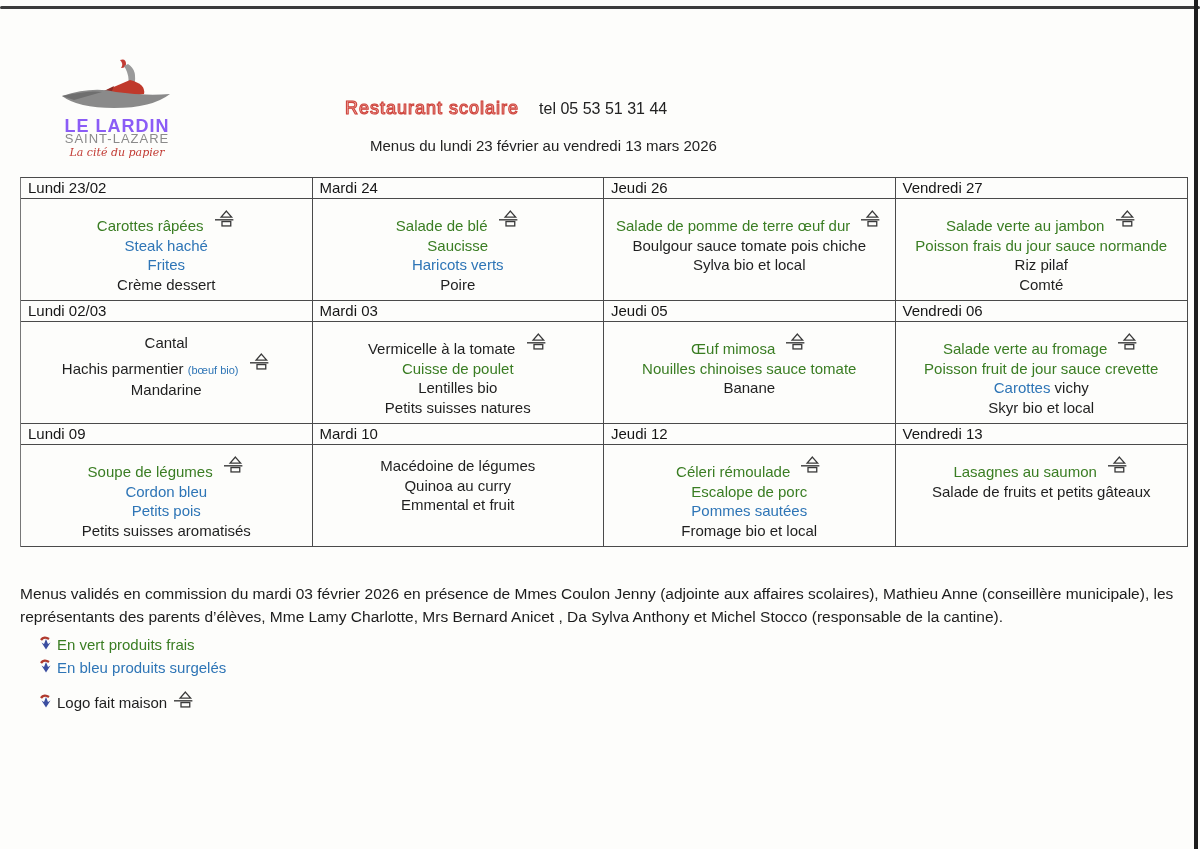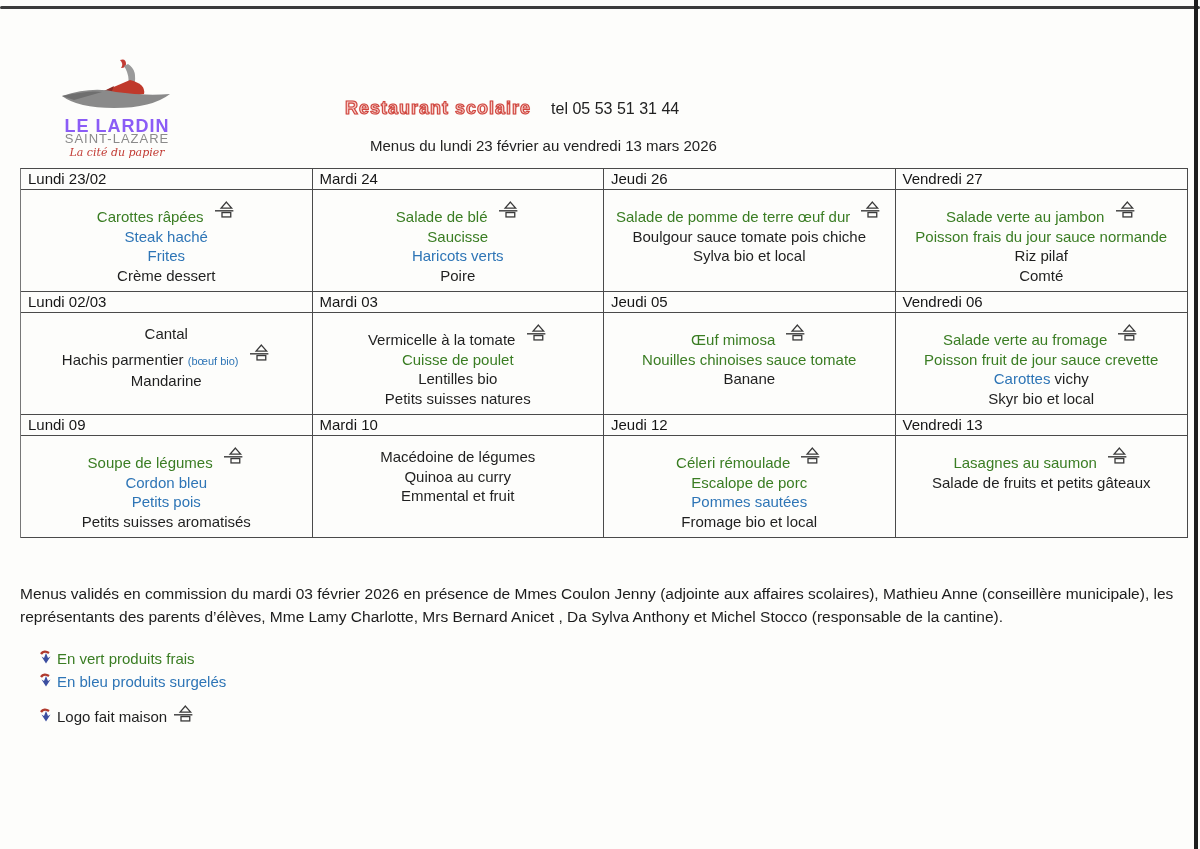--- a/index.html
+++ b/index.html
@@ -15,31 +15,31 @@
   
   .logo{position:absolute;left:52px;top:58px;width:130px;text-align:center;}
   .logo svg{display:block;margin:0 auto;}
   .logo-line1{font-size:18px;font-weight:bold;color:#8b5cf6;letter-spacing:1px;line-height:12px;}
   .logo-line2{font-size:13px;color:#8a8a8a;letter-spacing:1px;line-height:14px;}
   .logo-tagline{font-family:"DejaVu Serif",serif;font-style:italic;font-size:11px;color:#c23b34;line-height:13px;}
 
   
   .header-row{position:absolute;left:345px;top:78px;display:flex;align-items:baseline;gap:20px;}
   .wordart{
-    font-size:18px;font-weight:bold;letter-spacing:1px;
+    font-size:18px;font-weight:normal;letter-spacing:1px;
     color:#f6c9c5;-webkit-text-stroke:1.1px #cf463e;
     text-shadow:0 0 1px #cf463e;
     margin-top:20px;
   }
   .phone{font-size:16px;color:#222;margin-top:12px;}
   .subtitle{position:absolute;left:370px;top:137px;font-size:15px;color:#222;}
 
   
   .menu-grid{
-    position:absolute;left:20px;top:168px;width:1166px;
+    position:absolute;left:20px;top:177px;width:1166px;
     display:grid;grid-template-columns:repeat(4,1fr);
     border-top:1px solid #4a4a4a;border-left:1px solid #777;border-right:1px solid #4a4a4a;
     background:transparent;
   }
   .hcell{
     height:20px;line-height:20px;font-size:15px;color:#161616;
     padding-left:7px;border-bottom:1px solid #4a4a4a;border-right:1px solid #4a4a4a;
     overflow:hidden;white-space:nowrap;
   }
   .hcell:nth-child(8n+4), .ccell:nth-child(8n){border-right:none;}
@@ -54,21 +54,21 @@
   .small{font-size:11px;}
   .house{display:inline-block;vertical-align:4px;margin-left:7px;}
 
   
   .footer-par{
     position:absolute;left:20px;top:583px;width:1162px;
     font-size:15.5px;line-height:22.5px;color:#1c1c1c;
   }
 
   
-  .legend{position:absolute;left:40px;top:647px;}
+  .legend{position:absolute;left:40px;top:633px;}
   .legend-item{display:flex;align-items:center;font-size:15px;line-height:23px;}
   .legend-item.gap{margin-top:12px;}
   .bullet{display:inline-block;margin-right:5px;}
   .legend .house{vertical-align:2px;}
 </style>
 </head>
 <body>
 
 <div class="page">
 

